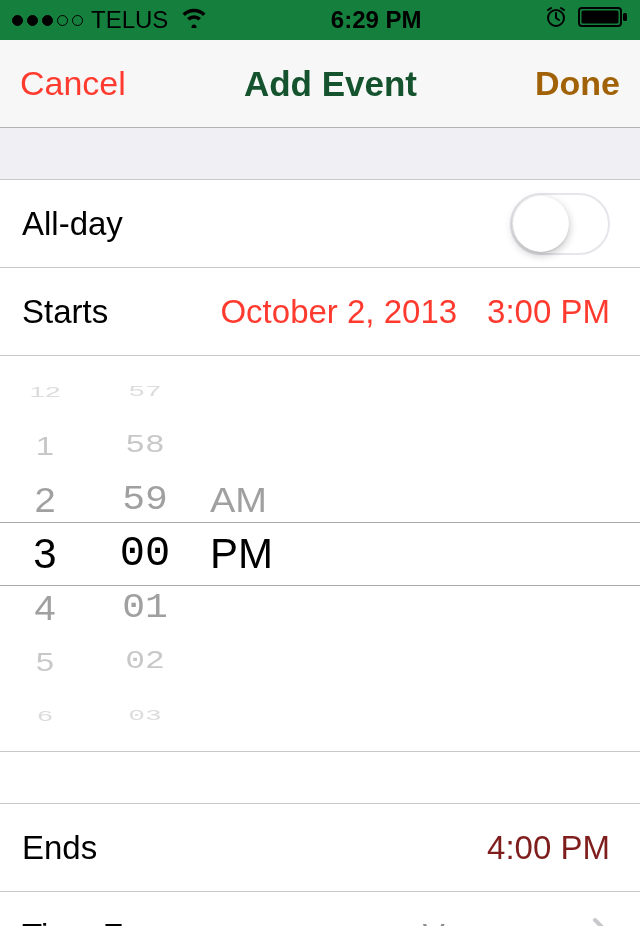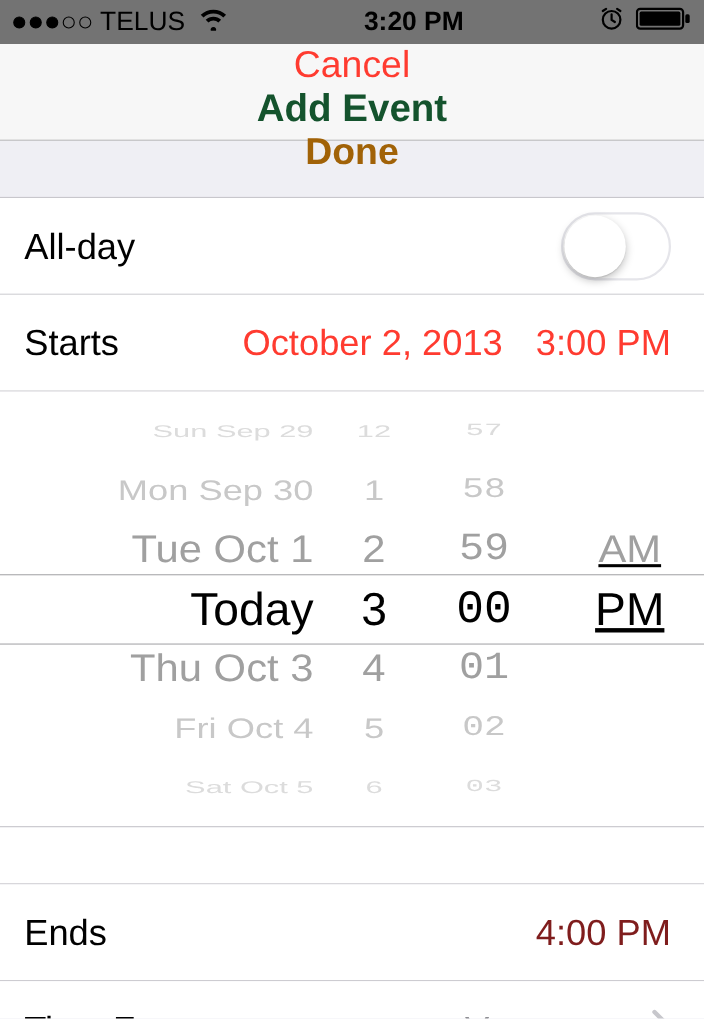--- a/index.html
+++ b/index.html
@@ -6,21 +6,21 @@
     body {
       width: 640px;
       height: 926px;
       font-family: -apple-system, "Helvetica Neue", Helvetica, Arial, sans-serif;
       background: #efeff4;
       overflow: hidden;
     }
     
     .status-bar {
       height: 40px;
-      background: #737373;
+      background: #15803d;
       display: flex;
       align-items: center;
       justify-content: space-between;
       padding: 0 12px;
       font-size: 24px;
       font-weight: 500;
       color: #000;
     }
     .status-left { display: flex; align-items: center; gap: 8px; }
     .signal-dots { display: flex; gap: 4px; align-items: center; }
@@ -31,21 +31,20 @@
     .alarm-icon, .battery-icon { display: inline-block; }
     
     .nav-header {
       height: 88px;
       background: #f7f7f7;
       border-bottom: 1px solid #b2b2b2;
       display: flex;
       align-items: center;
       justify-content: space-between;
       padding: 0 20px;
-      flex-direction: column;
     }
     .nav-cancel { color: #ff3b30; font-size: 34px; font-weight: 400; }
     .nav-title { color: #14532d; font-size: 35px; font-weight: 600; }
     .nav-done { color: #a16207; font-size: 34px; font-weight: 700; }
     
     .spacer { height: 52px; background: #efeff4; border-bottom: 1px solid #c8c7cc; }
     
     .cell {
       background: #fff;
       min-height: 88px;
@@ -99,21 +98,21 @@
     .picker-col {
       display: flex;
       flex-direction: column;
       justify-content: center;
       align-items: center;
       height: 100%;
     }
     .col-date { flex: 0 0 295px; align-items: flex-end; padding-right: 10px; }
     .col-hour { flex: 0 0 90px; align-items: center; }
     .col-min { flex: 0 0 110px; align-items: center; font-family: Liberation Mono, monospace; }
-    .col-ampm { flex: 0 0 145px; align-items: center; padding-left: 10px; text-decoration: underline; }
+    .col-ampm { flex: 0 0 145px; align-items: flex-start; padding-left: 10px; }
     .picker-row {
       height: 54px;
       line-height: 54px;
       font-size: 40px;
       color: #000;
       white-space: nowrap;
       transition: none;
     }
     .picker-row.sel { color: #000; font-size: 42px; }
     .picker-row.d1 { color: #a0a0a0; font-size: 38px; transform: scaleY(0.92); }
@@ -145,21 +144,21 @@
         <span class="dot"></span>
         <span class="dot"></span>
     </span>
     <span>TELUS</span>
     <span class="wifi-icon">
       <svg width="28" height="22" viewBox="0 0 28 22">
           <path d="M14 18.5 a2.5 2.5 0 1 0 0.001 0 M7 12 a10 10 0 0 1 14 0 l-2.5 2.5 a6.5 6.5 0 0 0 -9 0 z M2.5 7.5 a16.3 16.3 0 0 1 23 0 l-2.5 2.5 a12.7 12.7 0 0 0 -18 0 z" fill="#000"></path>
         </svg>
     </span>
   </div>
-  <div style="font-weight:600;">3:20 PM</div>
+  <div style="font-weight:600;">6:29 PM</div>
   <div class="status-right">
     <span class="alarm-icon">
       <svg width="24" height="24" viewBox="0 0 24 24">
           <circle cx="12" cy="13" r="8" fill="none" stroke="#000" stroke-width="2"></circle>
           <path d="M12 8v5l3 2" stroke="#000" stroke-width="2" fill="none" stroke-linecap="round"></path>
           <path d="M4 5l3-2M20 5l-3-2" stroke="#000" stroke-width="2" stroke-linecap="round"></path>
         </svg>
     </span>
     <span class="battery-icon">
       <svg width="50" height="22" viewBox="0 0 50 22">
@@ -188,29 +187,20 @@
 
 <div class="cell">
   <span class="label">Starts</span>
   <span class="value red" style="margin-left:auto;">October 2, 2013</span>
   <span class="value red" style="margin-left:30px;">3:00 PM</span>
 </div>
 
 <div class="picker-container">
   <div class="selection-lines"></div>
   <div class="picker-cols">
-    <div class="picker-col col-date">
-      <div class="picker-row d3">Sun Sep 29</div>
-      <div class="picker-row d2">Mon Sep 30</div>
-      <div class="picker-row d1">Tue Oct 1</div>
-      <div class="picker-row sel">Today</div>
-      <div class="picker-row d1">Thu Oct 3</div>
-      <div class="picker-row d2">Fri Oct 4</div>
-      <div class="picker-row d3">Sat Oct 5</div>
-    </div>
     <div class="picker-col col-hour">
       <div class="picker-row d3">12</div>
       <div class="picker-row d2">1</div>
       <div class="picker-row d1">2</div>
       <div class="picker-row sel">3</div>
       <div class="picker-row d1">4</div>
       <div class="picker-row d2">5</div>
       <div class="picker-row d3">6</div>
     </div>
     <div class="picker-col col-min">

